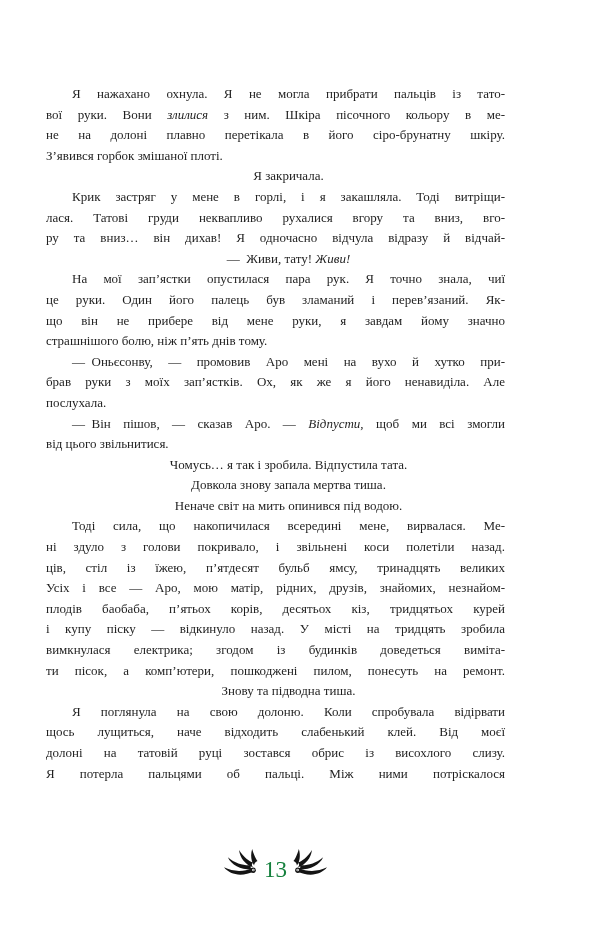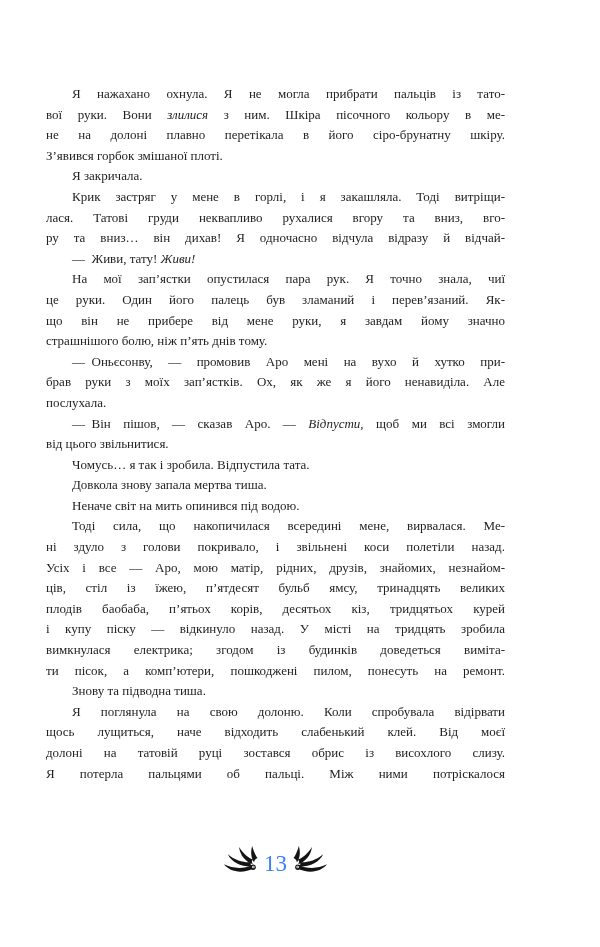--- a/index.html
+++ b/index.html
@@ -27,39 +27,40 @@
   .line {
     text-align: left;
     white-space: pre-wrap;
   }
   .line.just {
     text-align: justify;
     text-align-last: justify;
   }
   .line.indent {
     text-indent: 26px;
+    text-align: center;
   }
   .em {
     font-style: italic;
   }
   .footer {
     position: absolute;
     left: 46px;
     top: 845px;
     width: 459px;
     display: flex;
     justify-content: center;
     align-items: center;
     gap: 6px;
   }
   .page-number {
     font-size: 23px;
     line-height: 1;
-    margin-top: 7px;
-    color: #3b82f6;
+    margin-top: 13px;
+    color: #15803d;
   }
   .wing {
     width: 34px;
     height: 30px;
     display: block;
   }
   .wing.right {
     transform: scaleX(-1);
   }
 </style>
@@ -85,22 +86,22 @@
       <div class="line just indent"><span>— Оньєсонву, — промовив Аро мені на вухо й хутко при-</span></div>
       <div class="line just"><span>брав руки з моїх зап’ястків. Ох, як же я його ненавиділа. Але</span></div>
       <div class="line"><span>послухала.</span></div>
       <div class="line just indent"><span>— Він пішов, — сказав Аро. — </span><span class="em">Відпусти</span><span>, щоб ми всі змогли</span></div>
       <div class="line"><span>від цього звільнитися.</span></div>
       <div class="line indent"><span>Чомусь… я так і зробила. Відпустила тата.</span></div>
       <div class="line indent"><span>Довкола знову запала мертва тиша.</span></div>
       <div class="line indent"><span>Неначе світ на мить опинився під водою.</span></div>
       <div class="line just indent"><span>Тоді сила, що накопичилася всередині мене, вирвалася. Ме-</span></div>
       <div class="line just"><span>ні здуло з голови покривало, і звільнені коси полетіли назад.</span></div>
+      <div class="line just"><span>ців, стіл із їжею, п’ятдесят бульб ямсу, тринадцять великих</span></div>
       <div class="line just"><span>Усіх і все — Аро, мою матір, рідних, друзів, знайомих, незнайом-</span></div>
-      <div class="line just"><span>ців, стіл із їжею, п’ятдесят бульб ямсу, тринадцять великих</span></div>
       <div class="line just"><span>плодів баобаба, п’ятьох корів, десятьох кіз, тридцятьох курей</span></div>
       <div class="line just"><span>і купу піску — відкинуло назад. У місті на тридцять зробила</span></div>
       <div class="line just"><span>вимкнулася електрика; згодом із будинків доведеться виміта-</span></div>
       <div class="line just"><span>ти пісок, а комп’ютери, пошкоджені пилом, понесуть на ремонт.</span></div>
       <div class="line indent"><span>Знову та підводна тиша.</span></div>
       <div class="line just indent"><span>Я поглянула на свою долоню. Коли спробувала відірвати</span></div>
       <div class="line just"><span>щось лущиться, наче відходить слабенький клей. Від моєї</span></div>
       <div class="line just"><span>долоні на татовій руці зостався обрис із висохлого слизу.</span></div>
       <div class="line just"><span>Я потерла пальцями об пальці. Між ними потріскалося</span></div>
     </div>

